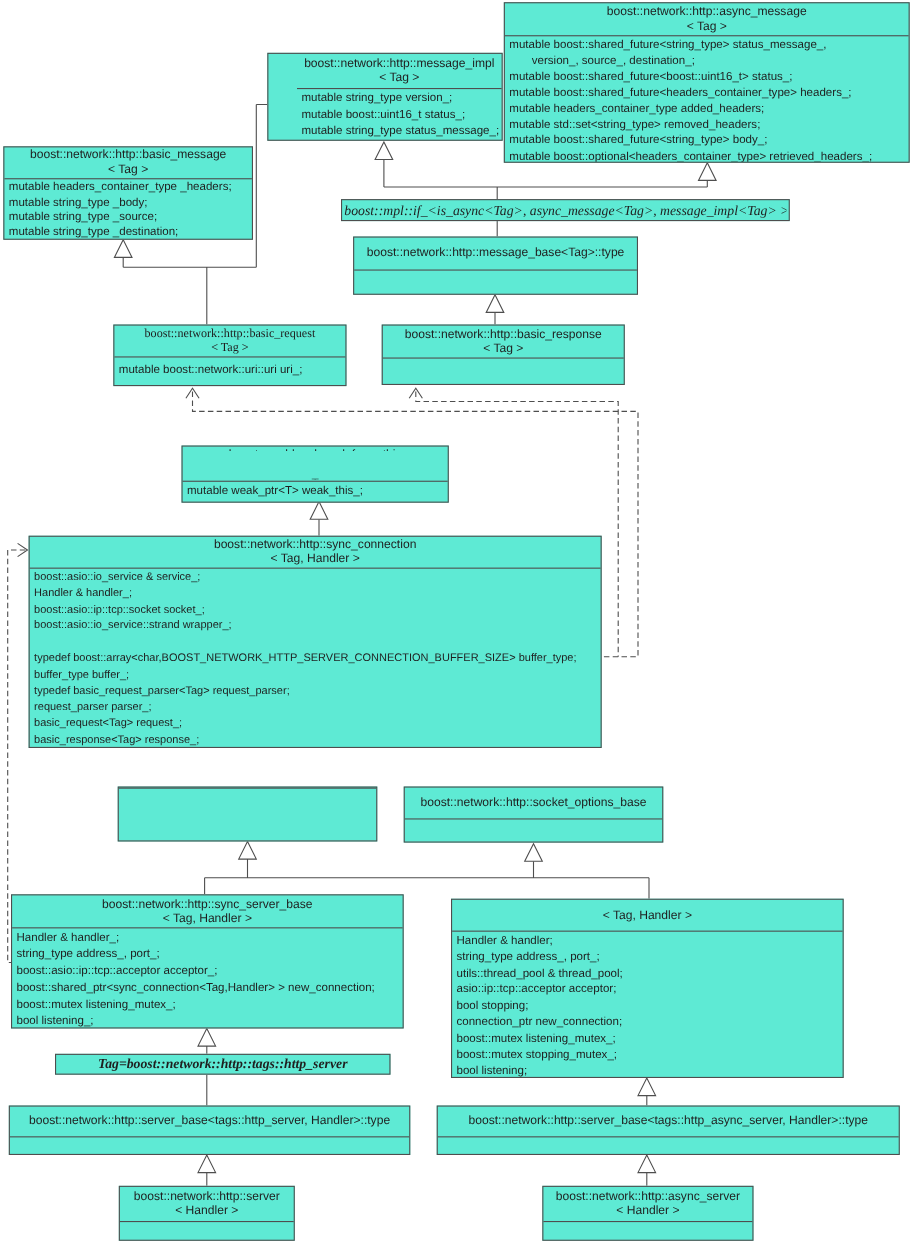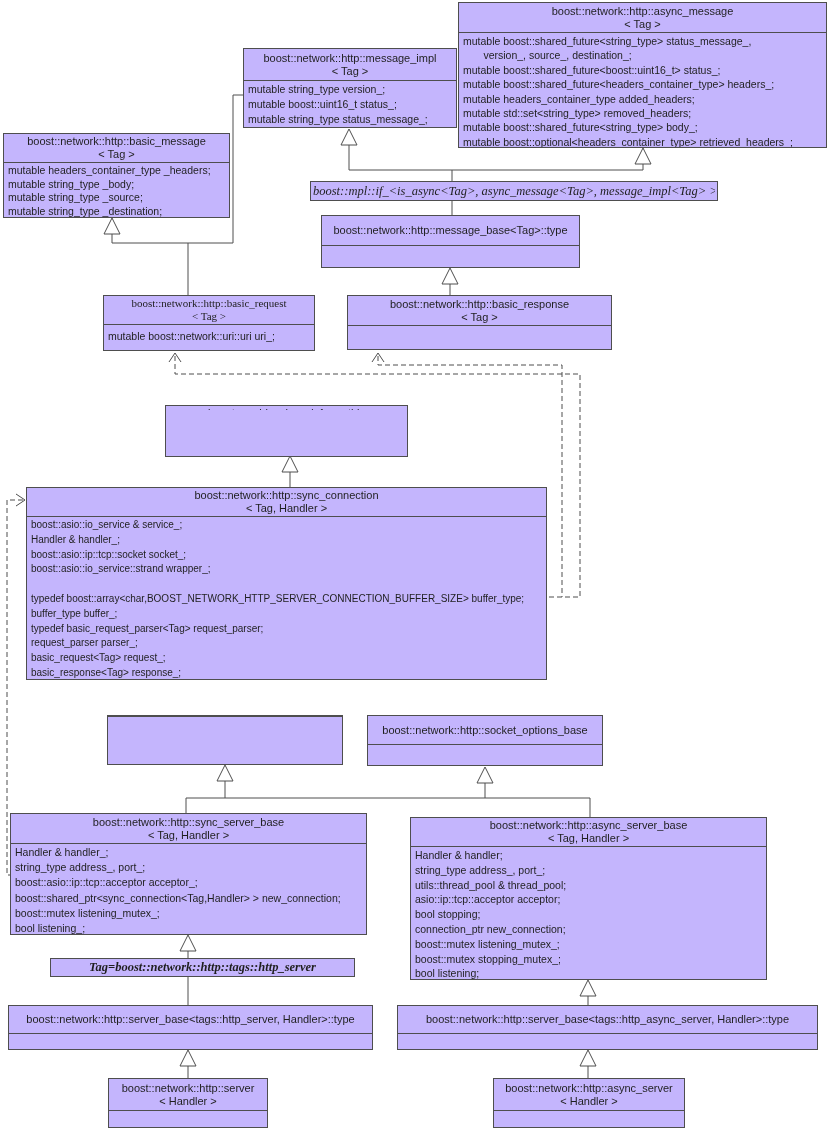--- a/index.html
+++ b/index.html
@@ -1,19 +1,19 @@
 <!DOCTYPE html>
 <html><head>
 <meta charset="utf-8">
 <style>
   html,body{margin:0;padding:0;background:#ffffff;}
   #canvas{position:relative;width:829px;height:1132px;background:#ffffff;overflow:hidden;
           font-family:"Liberation Sans", sans-serif;color:#1f1f1f;}
   #wires{position:absolute;left:0;top:0;width:829px;height:1132px;}
-  .uml-box{position:absolute;background:#c4b5fd;border:1px solid #4e4e4e;box-sizing:border-box;
+  .uml-box{position:absolute;background:#5eead4;border:1px solid #4e4e4e;box-sizing:border-box;
            display:flex;flex-direction:column;}
   .title{flex:0 0 auto;display:flex;flex-direction:column;justify-content:center;
          text-align:center;font-size:11px;line-height:13px;padding:1px 2px;box-sizing:border-box;}
   .title span{display:block;white-space:nowrap;overflow:hidden;}
   .members{flex:1 1 auto;border-top:1px solid #4e4e4e;padding:1px 0 0 4px;font-size:10.5px;
            overflow:hidden;box-sizing:border-box;}
   .mline{white-space:pre;}
   .italic-note .title{font-family:"Liberation Serif", serif;font-style:italic;font-size:12.5px;}
 </style>
 </head>
@@ -69,21 +69,21 @@
         <div class="mline">       version_, source_, destination_;</div>
         <div class="mline">mutable boost::shared_future&lt;boost::uint16_t&gt; status_;</div>
         <div class="mline">mutable boost::shared_future&lt;headers_container_type&gt; headers_;</div>
         <div class="mline">mutable headers_container_type added_headers;</div>
         <div class="mline">mutable std::set&lt;string_type&gt; removed_headers;</div>
         <div class="mline">mutable boost::shared_future&lt;string_type&gt; body_;</div>
         <div class="mline">mutable boost::optional&lt;headers_container_type&gt; retrieved_headers_;</div>
       </div>
   </div>
 
-  <div class="uml-box" style="left:243px;top:48px;width:214px;height:80px;">
+  <div class="uml-box" style="left:243px;top:48px;width:214px;height:80px;padding-left:26px;">
     <div class="title" style="height:31px;">
       <span>boost::network::http::message_impl</span>
       <span>&lt; Tag &gt;</span>
     </div>
     <div class="members" style="line-height:15px;">
         <div class="mline">mutable string_type version_;</div>
         <div class="mline">mutable boost::uint16_t status_;</div>
         <div class="mline">mutable string_type status_message_;</div>
       </div>
   </div>
@@ -117,33 +117,36 @@
   <div class="uml-box" style="left:103px;top:295px;width:212px;height:56px;">
     <div class="title" style="height:28px;font-family:Liberation Serif, serif;">
       <span>boost::network::http::basic_request</span>
       <span>&lt; Tag &gt;</span>
     </div>
     <div class="members" style="line-height:16px;padding-top:3px;">
         <div class="mline">mutable boost::network::uri::uri uri_;</div>
       </div>
   </div>
 
-  <div class="uml-box" style="left:347px;top:295px;width:265px;height:55px;">
+  <div class="uml-box" style="left:347px;top:295px;width:221px;height:55px;">
     <div class="title" style="height:29px;">
       <span>boost::network::http::basic_response</span>
       <span>&lt; Tag &gt;</span>
     </div>
     <div class="members"></div>
   </div>
 
   <div class="uml-box" style="left:165px;top:405px;width:243px;height:52px;">
     <div class="title" style="height:31px;gap:24px;">
       <span>boost::enable_shared_from_this</span>
       <span>&lt; T &gt;</span>
     </div>
+    <div class="members" style="line-height:15px;">
+        <div class="mline">mutable weak_ptr&lt;T&gt; weak_this_;</div>
+      </div>
   </div>
 
   <div class="uml-box" style="left:26px;top:487px;width:521px;height:193px;">
     <div class="title" style="height:28px;">
       <span>boost::network::http::sync_connection</span>
       <span>&lt; Tag, Handler &gt;</span>
     </div>
     <div class="members" style="line-height:14.8px;font-size:10px;">
         <div class="mline">boost::asio::io_service &amp; service_;</div>
         <div class="mline">Handler &amp; handler_;</div>
@@ -180,21 +183,20 @@
         <div class="mline">string_type address_, port_;</div>
         <div class="mline">boost::asio::ip::tcp::acceptor acceptor_;</div>
         <div class="mline">boost::shared_ptr&lt;sync_connection&lt;Tag,Handler&gt; &gt; new_connection;</div>
         <div class="mline">boost::mutex listening_mutex_;</div>
         <div class="mline">bool listening_;</div>
       </div>
   </div>
 
   <div class="uml-box" style="left:410px;top:817px;width:357px;height:163px;">
     <div class="title" style="height:28px;">
-      <span>boost::network::http::async_server_base</span>
       <span>&lt; Tag, Handler &gt;</span>
     </div>
     <div class="members" style="line-height:14.8px;">
         <div class="mline">Handler &amp; handler;</div>
         <div class="mline">string_type address_, port_;</div>
         <div class="mline">utils::thread_pool &amp; thread_pool;</div>
         <div class="mline">asio::ip::tcp::acceptor acceptor;</div>
         <div class="mline">bool stopping;</div>
         <div class="mline">connection_ptr new_connection;</div>
         <div class="mline">boost::mutex listening_mutex_;</div>

